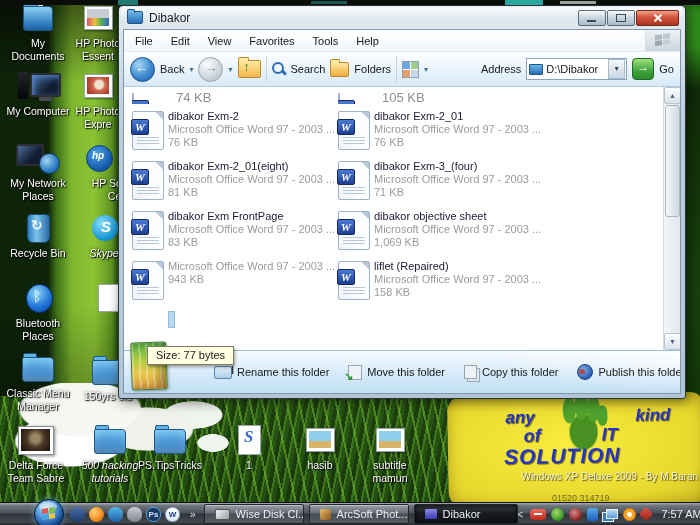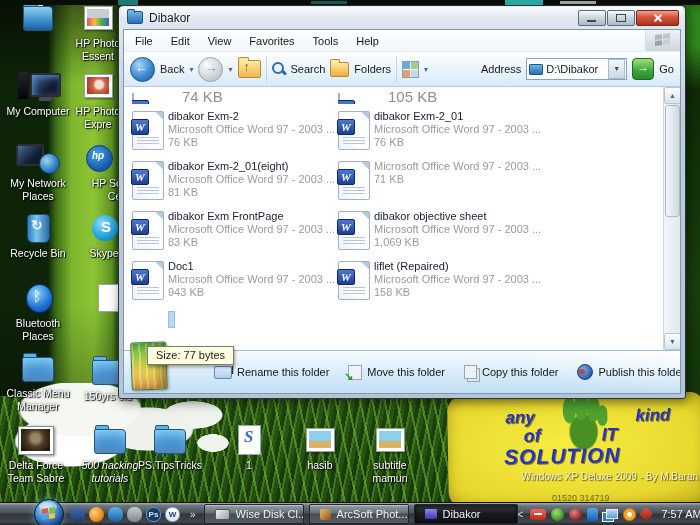--- a/index.html
+++ b/index.html
@@ -139,21 +139,21 @@
   .go-btn{width:20px;height:20px;flex:none;border-radius:4px;position:relative;
     background:linear-gradient(180deg,#9fe17d,#3da33d 60%,#2d8a2d);border:1px solid #20691f}
   .go-btn::after{content:"\2192";position:absolute;left:4px;top:1px;color:#fff;font-weight:bold;font-size:12px}
 
   .filearea{flex:1;position:relative;background:#fff;overflow:hidden}
   .fcol{position:absolute;top:2px;width:206px}
   .fcol-left{left:8px}.fcol-right{left:214px}
   .partial{display:flex;align-items:flex-end;height:15px;margin-bottom:5px}
   .partial .iw{width:32px;height:11px;overflow:hidden}
   .partial .iw .wicon{margin-top:-26px}
-  .partial .sz{margin-left:18px;color:#8f8f8f;font-size:15px;line-height:1}
+  .partial .sz{margin-left:12px;color:#8f8f8f;font-size:13px;line-height:1}
   .wicon{width:30px;height:37px;flex:none;position:relative;border:1px solid #9fb2c8;border-radius:2px;
     background:linear-gradient(225deg,#b9c9da 0 5px,#fdfeff 5px 60%,#edf2f7)}
   .wicon::before{content:"W";position:absolute;left:-2px;top:7px;width:16px;height:14px;text-align:center;
     background:linear-gradient(180deg,#4a7ad4,#1d3f94);border:1px solid #14285e;border-radius:2px;
     color:#fff;font:italic bold 11px/14px "Liberation Serif",serif}
   .wicon::after{content:"";position:absolute;left:4px;right:4px;top:25px;height:8px;
     background:repeating-linear-gradient(180deg,#b7c6da 0 1px,transparent 1px 3px)}
   .fitem{display:flex;height:50px}
   .fitem .wicon{margin-top:2px}
   .ftxt{margin-left:4px;padding-top:1px;min-width:0}
@@ -236,20 +236,21 @@
 <div class="desktop">
   <div class="band"></div>
   <div class="grass"></div>
   <div class="splat"></div>
   <div class="topstrip"></div>
 
   <div>
 
   <div class="dicon" style="left: 6px; top: 2px;">
         <div class="dic ic i-mydocs"></div>
+        <div class="dlbl">My Documents</div>
       </div>
       <div class="dicon" style="left: 66px; top: 2px;">
         <div class="dic ic i-hpphoto1"></div>
         <div class="dlbl">HP Photo
 Essent</div>
       </div>
       <div class="dicon" style="left: 6px; top: 70px;">
         <div class="dic ic i-computer"></div>
         <div class="dlbl">My Computer</div>
       </div>
@@ -265,21 +266,21 @@
       </div>
       <div class="dicon" style="left: 66px; top: 142px; text-align: right;">
         <div class="dic ic i-hp"></div>
         <div class="dlbl">HP Solu
 Cent</div>
       </div>
       <div class="dicon" style="left: 6px; top: 212px;">
         <div class="dic ic i-recycle"></div>
         <div class="dlbl">Recycle Bin</div>
       </div>
-      <div class="dicon" style="left: 72px; top: 212px;">
+      <div class="dicon" style="left: 72px; top: 212px; font-style: italic;">
         <div class="dic ic i-skype"></div>
         <div class="dlbl">Skype</div>
       </div>
       <div class="dicon" style="left: 6px; top: 282px;">
         <div class="dic ic i-bluetooth"></div>
         <div class="dlbl">Bluetooth
 Places</div>
       </div>
       <div class="dicon" style="left: 76px; top: 282px;">
         <div class="dic ic i-page"></div>
@@ -411,21 +412,20 @@
                 <span class="wicon"></span>
                 <span class="ftxt">
                   <div class="fname">dibakor Exm FrontPage</div>
                   <div class="ftype">Microsoft Office Word 97 - 2003 ...</div>
                   <div class="fsize">83 KB</div>
                 </span>
               </div>
               <div class="fitem">
                 <span class="wicon"></span>
                 <span class="ftxt">
-                  <div class="fname">Doc1</div>
                   <div class="ftype">Microsoft Office Word 97 - 2003 ...</div>
                   <div class="fsize">943 KB</div>
                 </span>
               </div>
             </div>
         </div>
         <div class="fcol fcol-right">
           <div class="partial">
             <span class="iw"><span class="wicon"></span></span>
             <span class="sz">105 KB</span>
@@ -436,20 +436,21 @@
                 <span class="wicon"></span>
                 <span class="ftxt">
                   <div class="fname">dibakor Exm-2_01</div>
                   <div class="ftype">Microsoft Office Word 97 - 2003 ...</div>
                   <div class="fsize">76 KB</div>
                 </span>
               </div>
               <div class="fitem">
                 <span class="wicon"></span>
                 <span class="ftxt">
+                  <div class="fname">dibakor Exm-3_(four)</div>
                   <div class="ftype">Microsoft Office Word 97 - 2003 ...</div>
                   <div class="fsize">71 KB</div>
                 </span>
               </div>
               <div class="fitem">
                 <span class="wicon"></span>
                 <span class="ftxt">
                   <div class="fname">dibakor objective sheet</div>
                   <div class="ftype">Microsoft Office Word 97 - 2003 ...</div>
                   <div class="fsize">1,069 KB</div>

